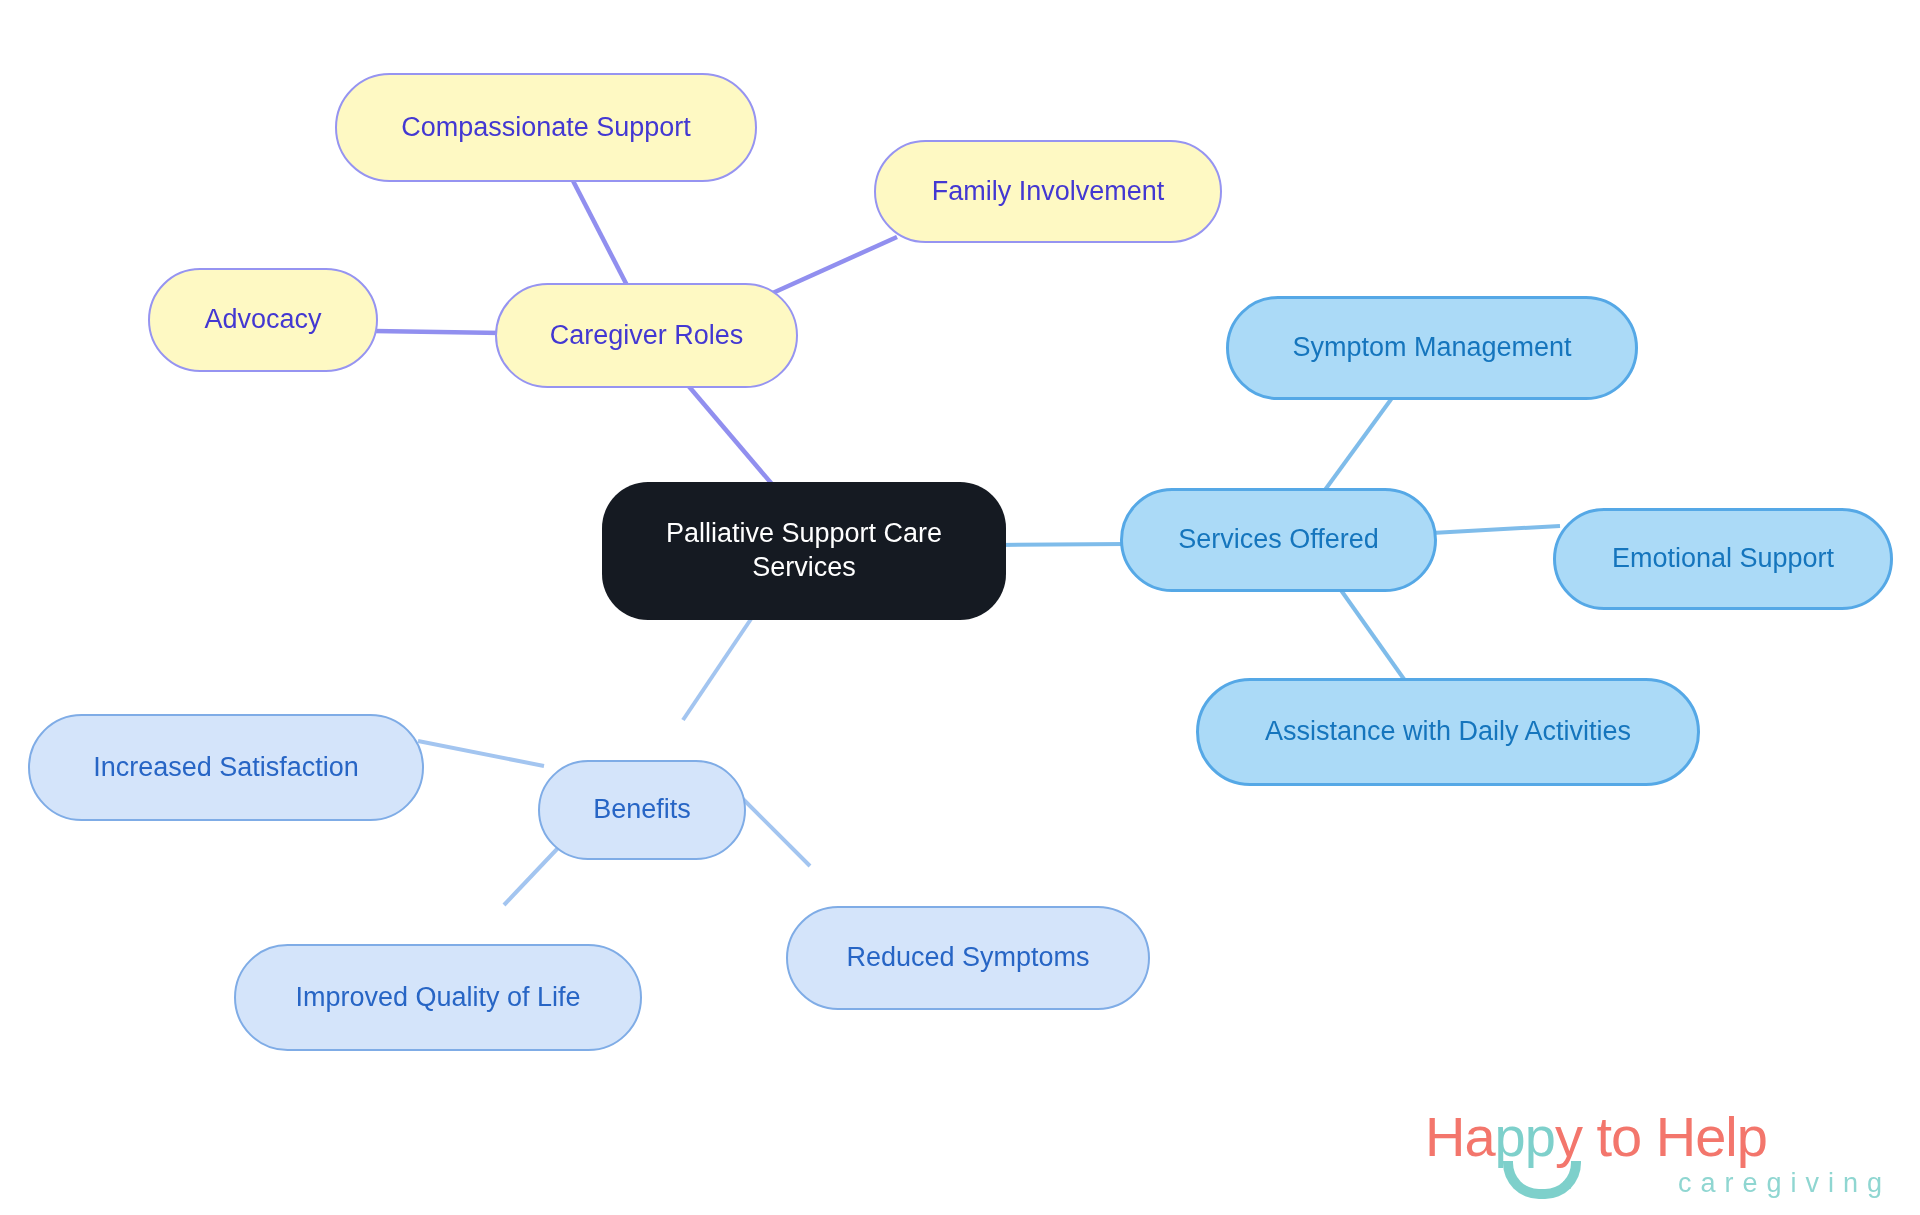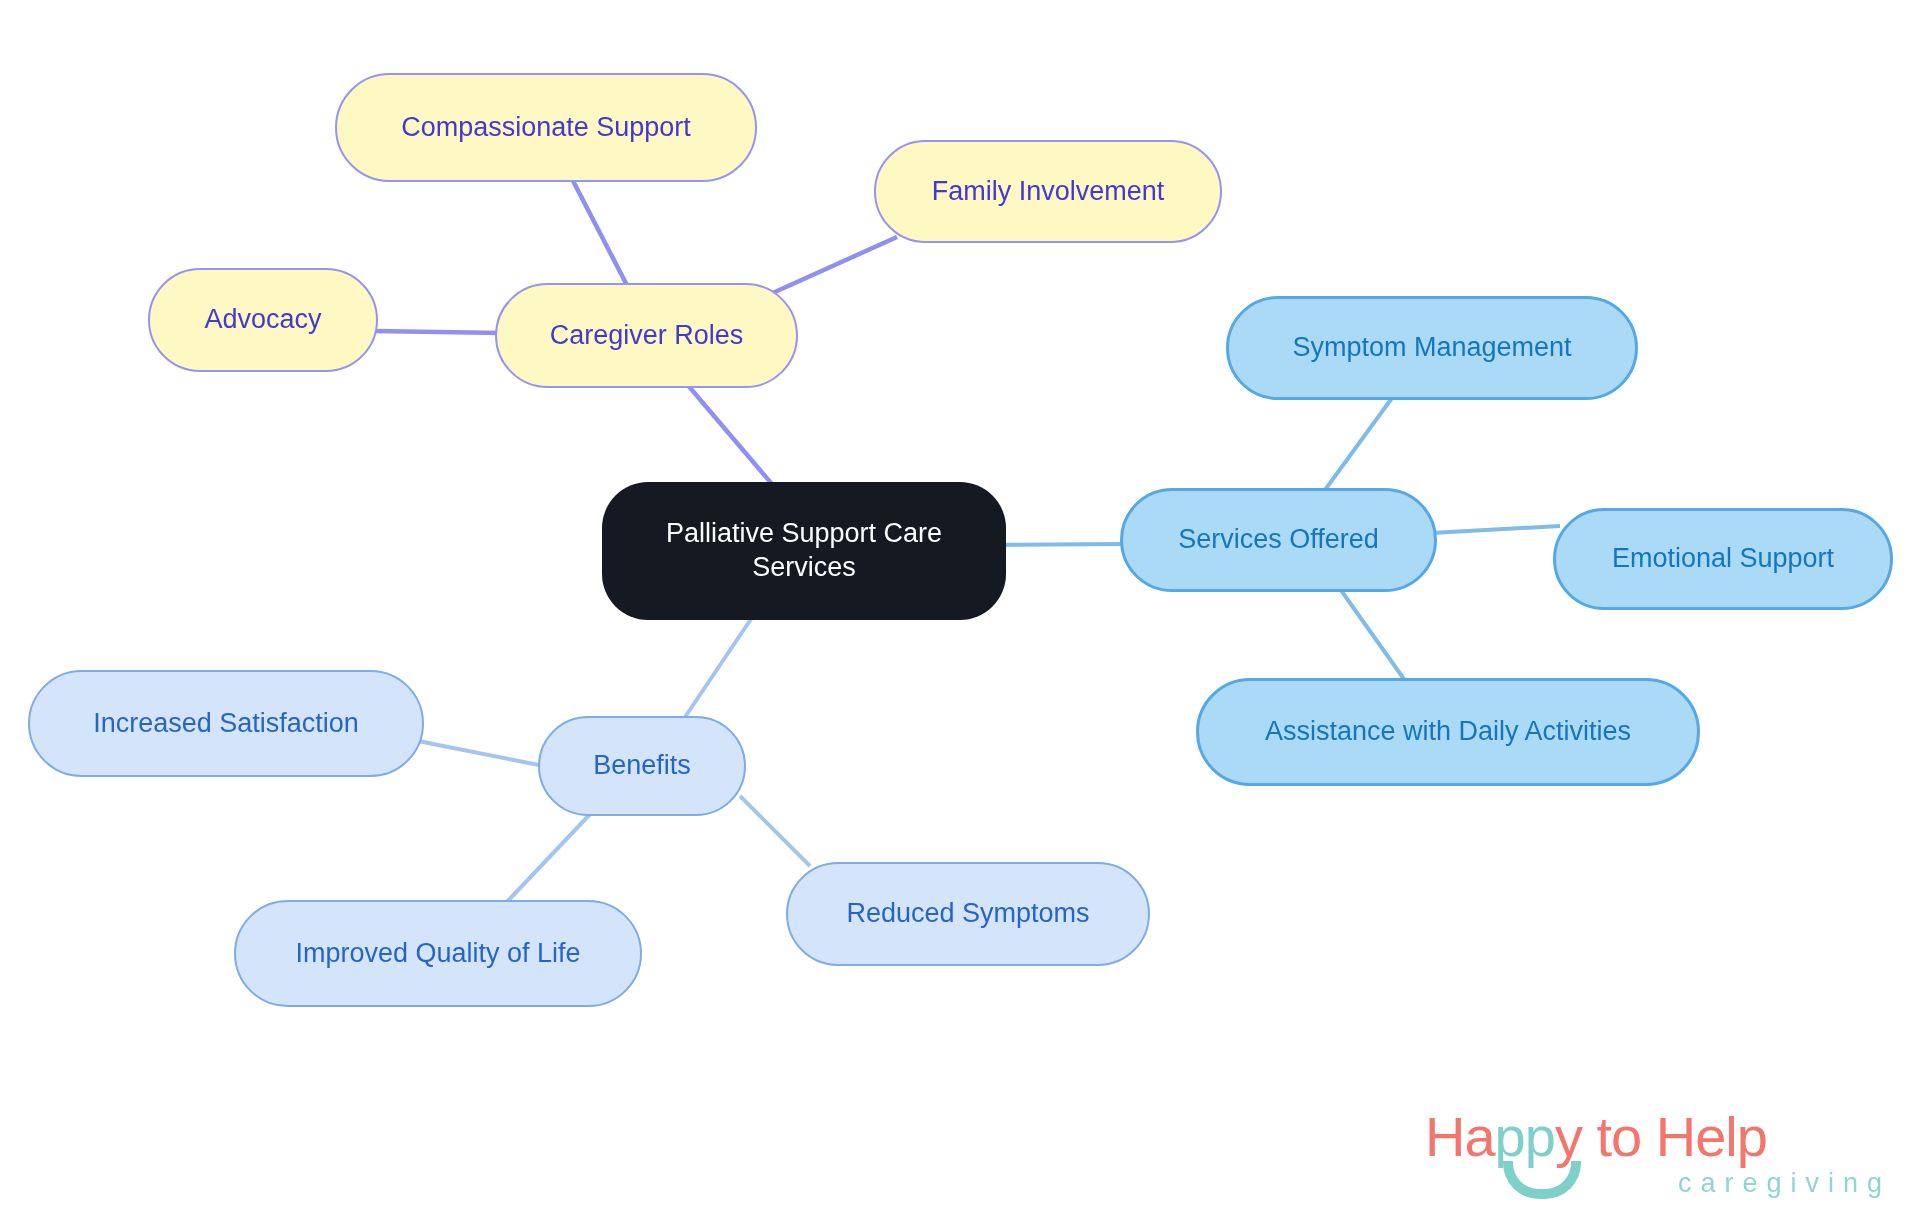--- a/index.html
+++ b/index.html
@@ -36,20 +36,21 @@
     background:#ABDAF7;
     border:3px solid #55A8E6;
     color:#1575BD;
     font-size:27px;
   }
   .node-pale{
     background:#D4E4FA;
     border:2.5px solid #7FACE6;
     color:#2765C5;
     font-size:27px;
+    margin-top:44px;
   }
   .pill{border-radius:60px;}
   
   .logo{
     position:absolute;
     left:1425px;top:1104px;
     width:460px;height:104px;
   }
   .logo-title{
     font-size:56px;

